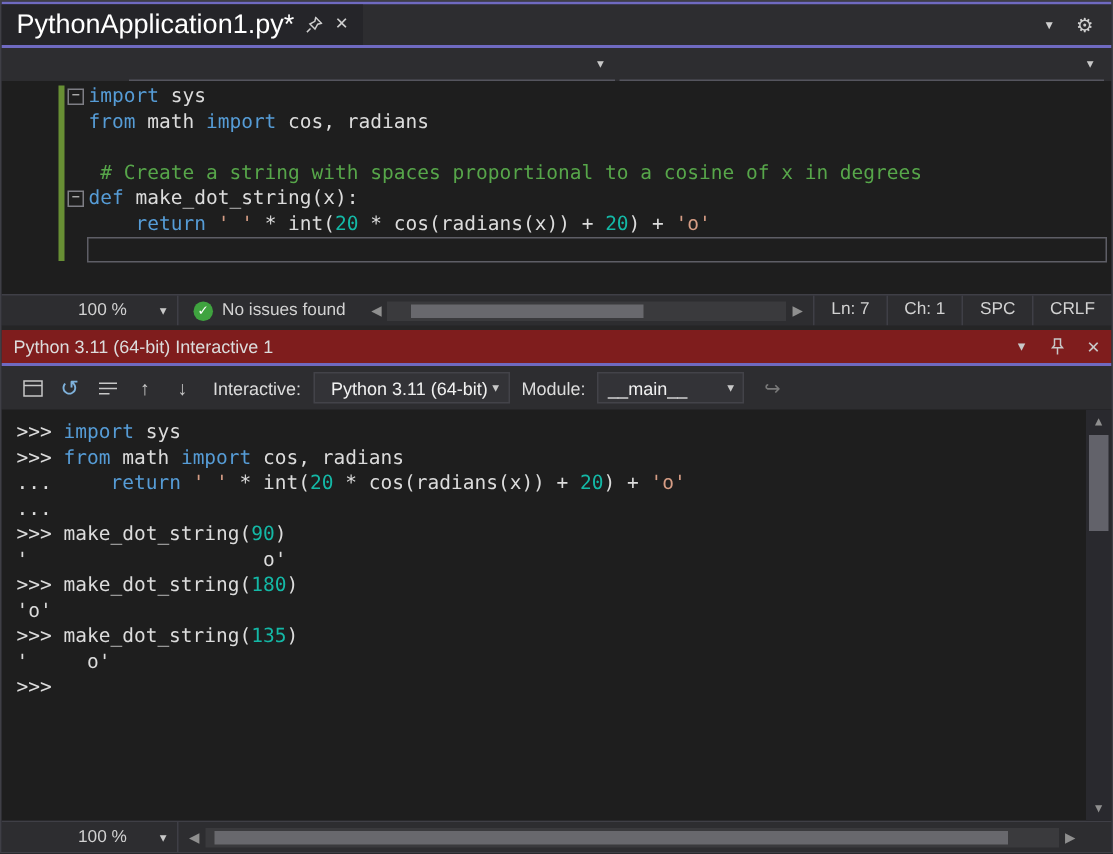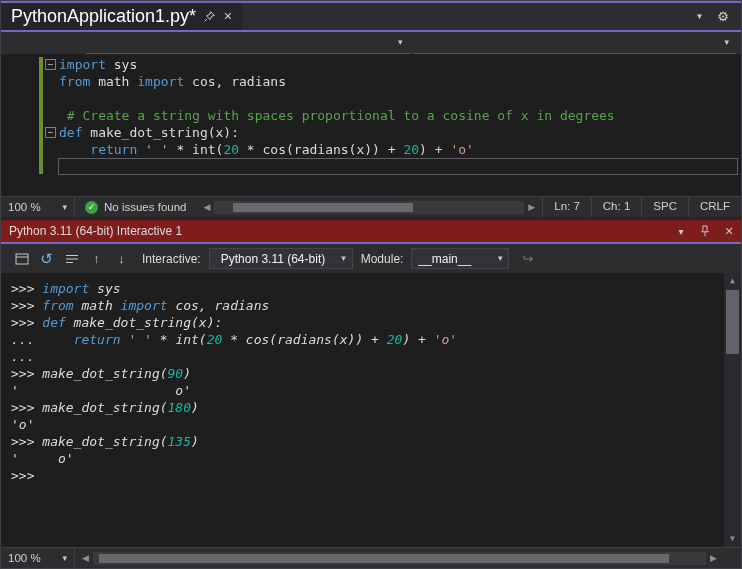--- a/index.html
+++ b/index.html
@@ -38,21 +38,21 @@
   .tok-kw  { color: #569cd6; }
   .tok-pln { color: #dcdcdc; }
   .tok-com { color: #57a64a; }
   .tok-str { color: #d69d85; }
   .tok-num { color: #14b8a6; }
 
   
   .statusbar { height: 21px; flex: 0 0 auto; background: #2d2d30; border-top: 1px solid #3f3f46;
                display: flex; align-items: center; font-size: 11.5px; color: #d2d2d2; }
   .zoom-combo { width: 74px; height: 100%; display: flex; align-items: center; justify-content: space-between;
-                padding: 0 7px; border-right: 1px solid #3f3f46; flex: 0 0 auto; }
+                padding: 0 7px; border-right: 1px solid #3f3f46; flex: 0 0 auto; margin-left: 44px; }
   .issues { display: flex; align-items: center; gap: 6px; padding: 0 10px; flex: 0 0 auto; }
   .check-icon { width: 13px; height: 13px; border-radius: 50%; background: #3fa33f; color: #ffffff;
                 font-size: 9px; line-height: 13px; text-align: center; flex: 0 0 auto; }
   .hscroll { flex: 1 1 auto; display: flex; align-items: center; height: 100%; padding: 0 3px; min-width: 0; }
   .scroll-arrow { width: 15px; text-align: center; color: #8f8f8f; font-size: 9px; flex: 0 0 auto; }
   .hscroll-track { flex: 1; height: 13px; position: relative; background: #3a3a3d; }
   .hscroll-thumb { position: absolute; top: 2px; bottom: 2px; background: #68686d; }
   .thumb-editor { left: 6%; width: 58%; }
   .thumb-repl { left: 1%; width: 93%; }
   .status-cell { height: 100%; line-height: 19px; padding: 0 11px; border-left: 1px solid #3f3f46; flex: 0 0 auto; }
@@ -68,27 +68,27 @@
 
   .toolbar { height: 29px; flex: 0 0 auto; background: #2d2d30; display: flex; align-items: center;
              padding-left: 8px; font-size: 12px; color: #dcdcdc; }
   .tb-icon { width: 25px; height: 24px; display: flex; justify-content: center; align-items: center; color: #c8c8c8; }
   .tb-icon.blue { color: #7fb2dc; font-size: 15px; }
   .tb-icon.arrow { font-size: 13px; }
   .tb-icon.dim { color: #7a7a7a; font-size: 13px; }
   .tb-label { margin: 0 2px 0 8px; }
   .tb-combo { height: 21px; background: #333337; border: 1px solid #434349; display: flex; align-items: center;
               justify-content: space-between; padding: 0 6px; color: #f1f1f1; margin: 0 6px; font-size: 12px; }
-  .combo-env { width: 144px; padding-left: 11px; }
+  .combo-env { width: 131px; padding-left: 11px; }
   .combo-module { width: 98px; }
 
   
   .repl { flex: 1 1 auto; background: #1e1e1e; position: relative; overflow: hidden;
           font-family: "DejaVu Sans Mono", monospace; font-size: 13px; padding-top: 7px; }
-  .repl .code-line { padding-left: 10px; font-style: italic; }
+  .repl .code-line { padding-left: 10px; }
   .vscroll { position: absolute; top: 0; right: 0; bottom: 0; width: 17px; background: #29292e; }
   .vscroll-arrow { height: 16px; line-height: 16px; text-align: center; font-size: 8px; color: #8f8f8f; }
   .vscroll-arrow.bottom { position: absolute; bottom: 0; left: 0; right: 0; }
   .vscroll-thumb { position: absolute; top: 17px; left: 2px; right: 2px; height: 64px; background: #62626a; }
 </style>
 </head>
 <body>
 
 <div class="window">
 
@@ -203,21 +203,20 @@
       <span>__main__</span>
       <span class="chevron">▾</span>
     </div>
     <span class="tb-icon dim">↪</span>
   </div>
 
   <div class="repl">
     <div id="repl-lines">
         <div class="code-line"><span class="tok-pln">&gt;&gt;&gt; </span><span class="tok-kw">import</span><span class="tok-pln"> sys</span></div>
         <div class="code-line"><span class="tok-pln">&gt;&gt;&gt; </span><span class="tok-kw">from</span><span class="tok-pln"> math </span><span class="tok-kw">import</span><span class="tok-pln"> cos, radians</span></div>
-        <div class="code-line"><span class="tok-pln">&gt;&gt;&gt; </span><span class="tok-kw">def</span><span class="tok-pln"> make_dot_string(x):</span></div>
         <div class="code-line"><span class="tok-pln">...     </span><span class="tok-kw">return</span><span class="tok-pln"> </span><span class="tok-str">' '</span><span class="tok-pln"> * int(</span><span class="tok-num">20</span><span class="tok-pln"> * cos(radians(x)) + </span><span class="tok-num">20</span><span class="tok-pln">) + </span><span class="tok-str">'o'</span></div>
         <div class="code-line"><span class="tok-pln">...</span></div>
         <div class="code-line"><span class="tok-pln">&gt;&gt;&gt; make_dot_string(</span><span class="tok-num">90</span><span class="tok-pln">)</span></div>
         <div class="code-line"><span class="tok-pln">'                    o'</span></div>
         <div class="code-line"><span class="tok-pln">&gt;&gt;&gt; make_dot_string(</span><span class="tok-num">180</span><span class="tok-pln">)</span></div>
         <div class="code-line"><span class="tok-pln">'o'</span></div>
         <div class="code-line"><span class="tok-pln">&gt;&gt;&gt; make_dot_string(</span><span class="tok-num">135</span><span class="tok-pln">)</span></div>
         <div class="code-line"><span class="tok-pln">'     o'</span></div>
         <div class="code-line"><span class="tok-pln">&gt;&gt;&gt; </span></div>
       </div>

